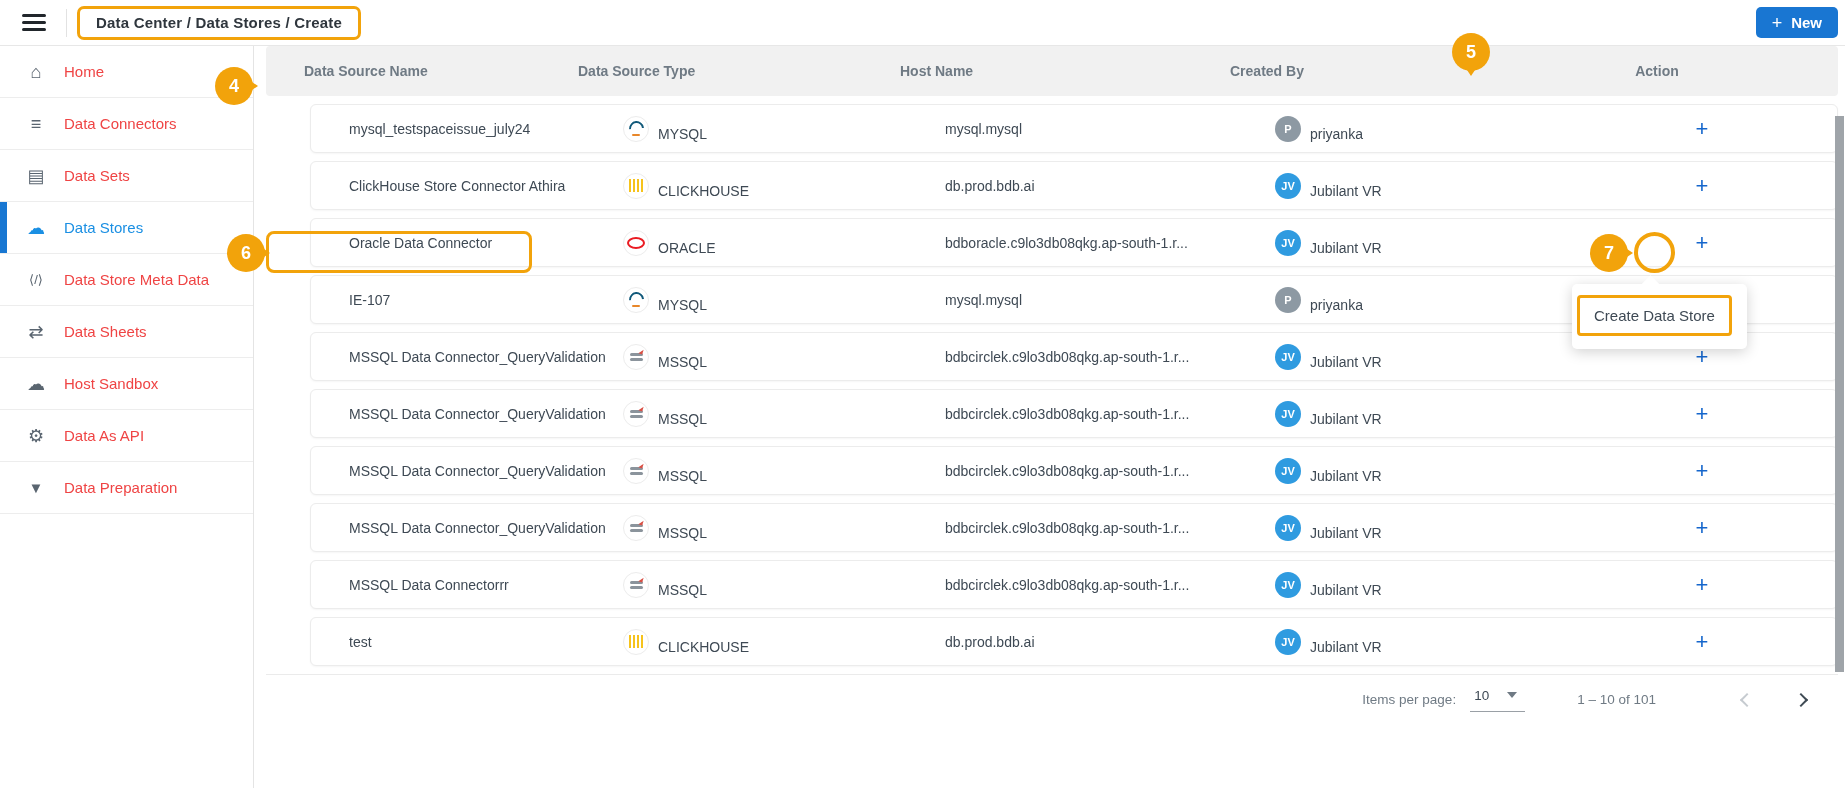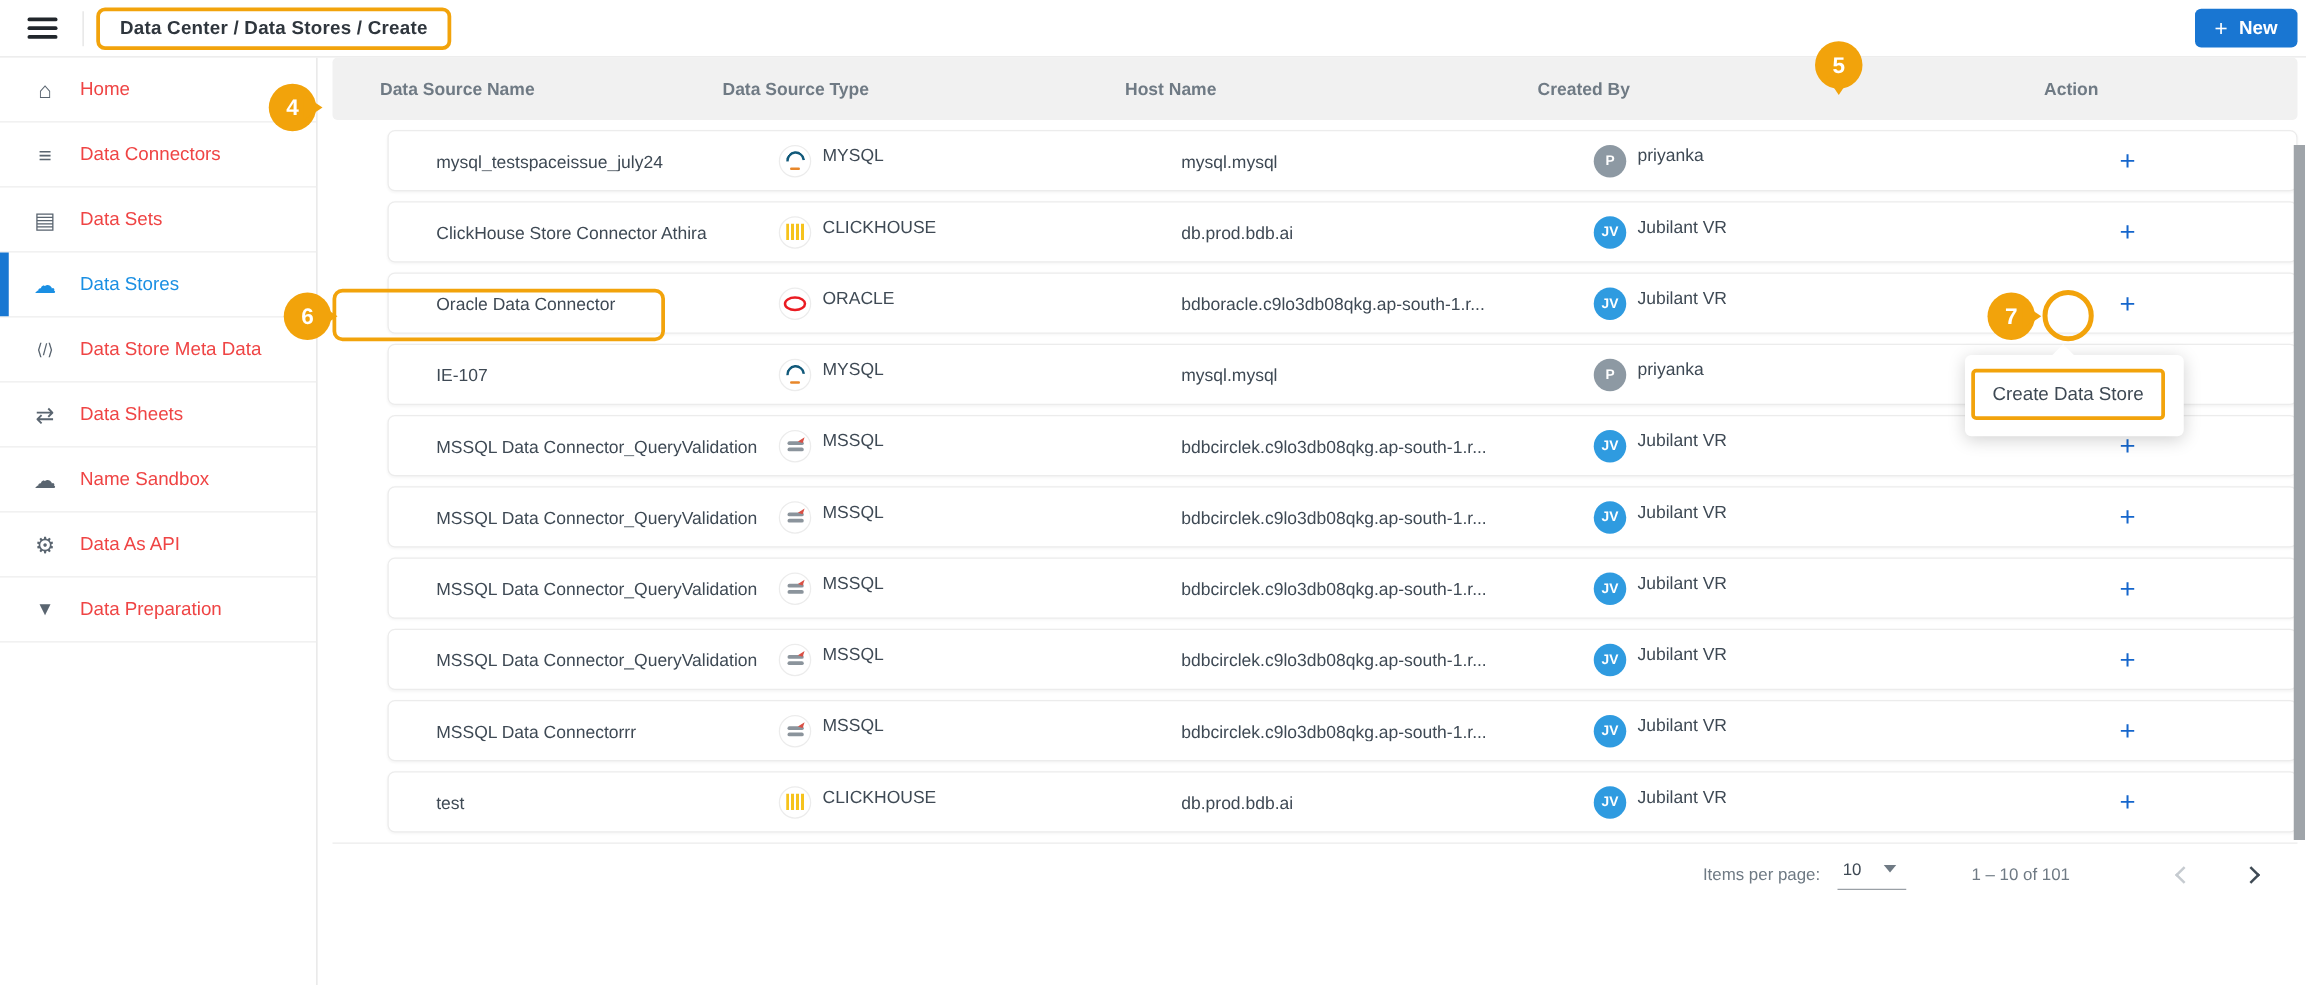--- a/index.html
+++ b/index.html
@@ -45,21 +45,21 @@
   .search-icon::after { content:""; position:absolute; left:13px; top:12px; width:2.5px; height:7px; background:#23282e; transform:rotate(-45deg); }
 
   
   .grid-cols { display:grid; grid-template-columns:274px 322px 330px 340px 174px; align-items:center; padding-left:38px; }
   .table-header { height:50px; background:#f1f1f1; border-radius:4px; color:#6f7a84; font-size:14px; font-weight:700; }
   .table-header .th:last-child { text-align:center; }
   .rows { margin-top:8px; }
   .row { height:49px; background:#fff; border:1px solid #ececec; border-radius:6px; margin-bottom:8px; box-shadow:0 1px 2px rgba(0,0,0,.04);margin-left:44px; }
   .cell { font-size:14px; color:#3e4954; }
   .cell.name, .cell.host { white-space:nowrap; overflow:hidden; }
-  .cell.type, .cell.created { display:flex; align-items:flex-start; gap:9px; }
+  .cell.type, .cell.created { display:flex; align-items:flex-end; gap:9px; }
   .cell.action { text-align:center; }
   .plus-btn { background:none; border:0; color:#1566cc; font-size:22px; line-height:1; cursor:pointer; font-family:inherit; }
 
   .type-icon { width:26px; height:26px; border-radius:50%; border:1px solid #ececec; background:#fff; position:relative; display:inline-flex; align-items:center; justify-content:center; flex-shrink:0; }
   .type-icon[data-type="mysql"]::before { content:""; width:11px; height:11px; border:2px solid transparent; border-top-color:#11597a; border-left-color:#11597a; border-radius:50%; transform:rotate(40deg); }
   .type-icon[data-type="mysql"]::after { content:""; position:absolute; bottom:5px; width:8px; height:2px; background:#e8872a; border-radius:1px; }
   .type-icon[data-type="clickhouse"]::before { content:""; width:15px; height:13px; background:repeating-linear-gradient(90deg,#f6c31c 0 2px,transparent 2px 4px); }
   .type-icon[data-type="oracle"]::before { content:""; width:14px; height:8px; border:2px solid #ea1b22; border-radius:50%; }
   .type-icon[data-type="mssql"]::before { content:""; width:13px; height:3px; background:#8b949c; border-radius:2px; box-shadow:0 5px 0 #8b949c; margin-top:-4px; }
   .type-icon[data-type="mssql"]::after { content:""; position:absolute; top:4px; right:5px; border-left:4px solid transparent; border-bottom:5px solid #d94f44; transform:rotate(18deg); }
@@ -137,21 +137,21 @@
         <div class="side-item" data-name="sidebar-item-data-store-meta-data" data-active="false">
           <span class="side-icon" data-name="data-store-meta-data-icon">⟨/⟩</span>
           <span class="side-label" data-name="sidebar-item-label">Data Store Meta Data</span>
         </div>
         <div class="side-item" data-name="sidebar-item-data-sheets" data-active="false">
           <span class="side-icon" data-name="data-sheets-icon">⇄</span>
           <span class="side-label" data-name="sidebar-item-label">Data Sheets</span>
         </div>
         <div class="side-item" data-name="sidebar-item-data-sandbox" data-active="false">
           <span class="side-icon" data-name="data-sandbox-icon">☁</span>
-          <span class="side-label" data-name="sidebar-item-label">Name Sandbox</span>
+          <span class="side-label" data-name="sidebar-item-label">Host Sandbox</span>
         </div>
         <div class="side-item" data-name="sidebar-item-data-as-api" data-active="false">
           <span class="side-icon" data-name="data-as-api-icon">⚙</span>
           <span class="side-label" data-name="sidebar-item-label">Data As API</span>
         </div>
         <div class="side-item" data-name="sidebar-item-data-preparation" data-active="false">
           <span class="side-icon" data-name="data-preparation-icon">▼</span>
           <span class="side-label" data-name="sidebar-item-label">Data Preparation</span>
         </div>
       </aside>

